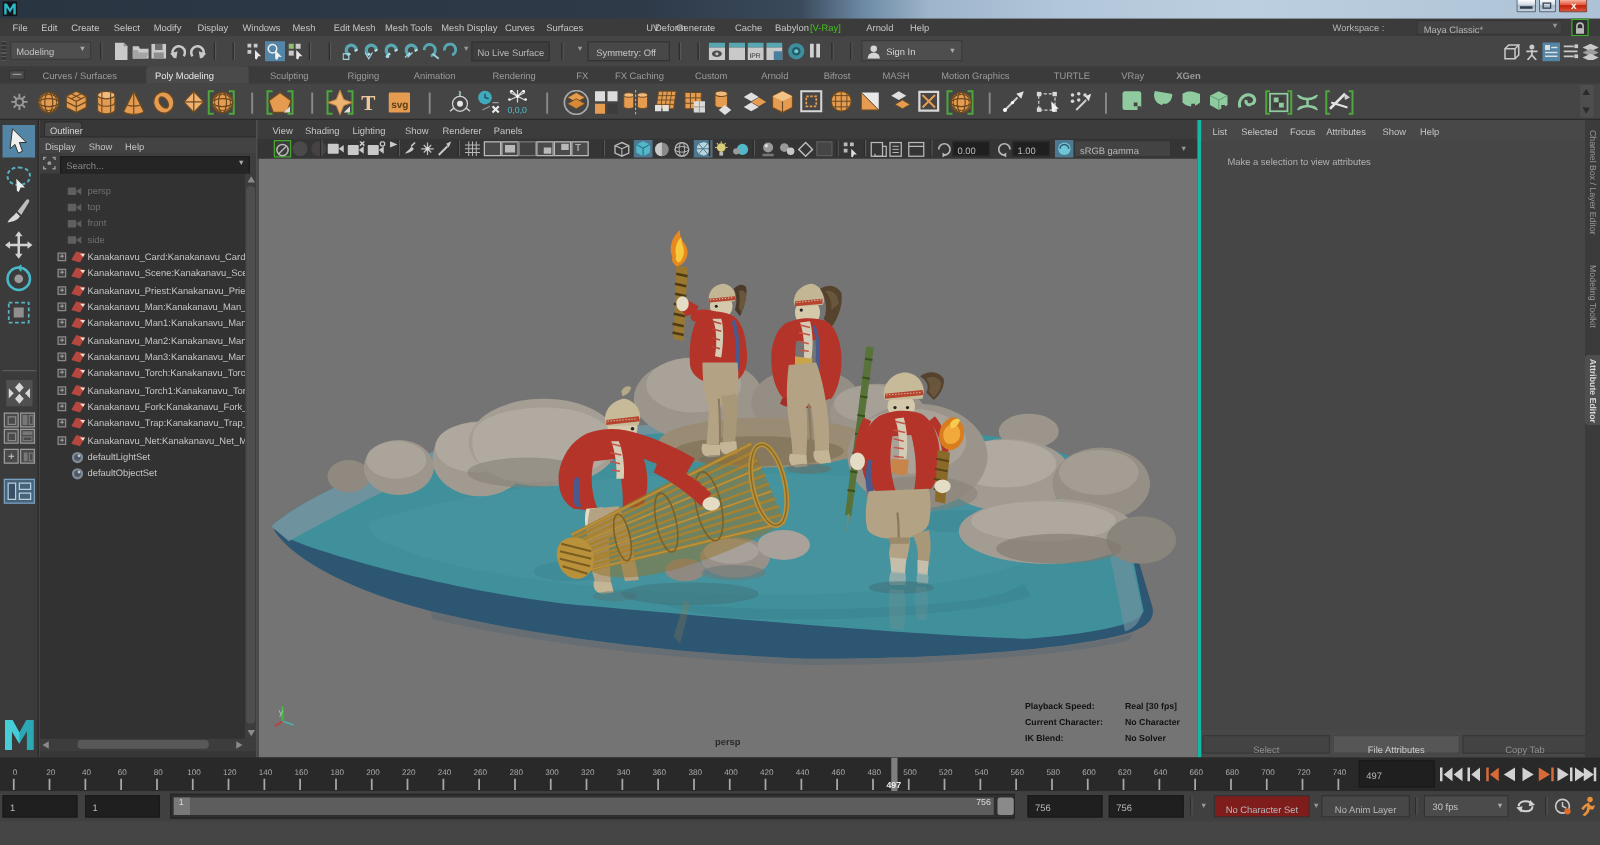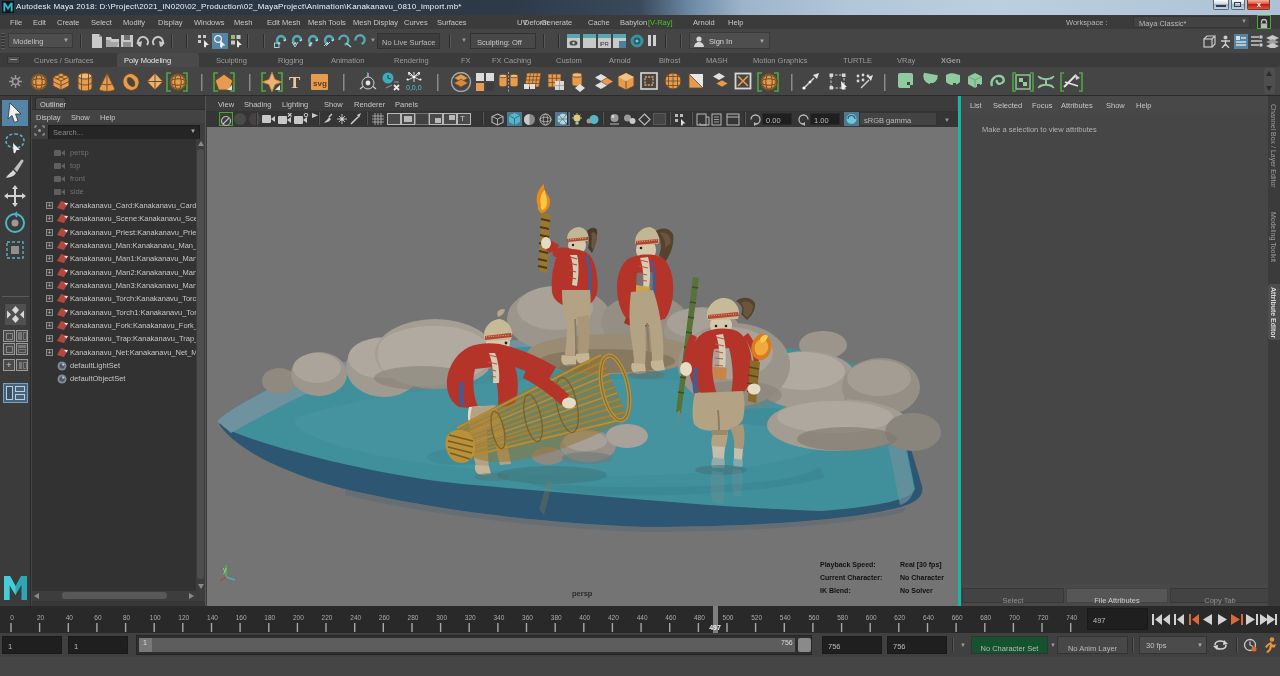--- a/index.html
+++ b/index.html
@@ -14,21 +14,20 @@
 </head>
 <body>
 <div id="stage">
 
   <div class="abs" id="titlebar" style="left:0;top:0;width:1280px;height:15px;
     background:linear-gradient(90deg,#2a3542 0%, #2e3a48 40%, #3a4a5c 50%, #6d8aa5 54%, #9db4ca 58%, #b2c6da 66%, #bccfe0 78%, #adc2d6 100%);">
     <svg class="abs" style="left:2px;top:1px" width="12" height="12" viewBox="0 0 13 13">
       <rect width="13" height="13" fill="#111418"></rect>
       <path d="M1.5 11.5 L1.5 2 L3.8 2 L6.5 6.5 L9.2 2 L11.5 2 L11.5 11.5 L9.4 11.5 L9.4 5.5 L6.5 10 L3.6 5.5 L3.6 11.5 Z" fill="#2fb8c6"></path>
     </svg>
-    <span class="abs" style="left:16px;top:2px;font-size:8px;color:#eef2f6;white-space:nowrap;letter-spacing:0.2px;">Autodesk Maya 2018: D:\Project\2021_IN020\02_Production\02_MayaProject\Animation\Kanakanavu_0810_import.mb*</span>
     <div class="abs" style="left:1213px;top:0;width:16px;height:10px;background:linear-gradient(#fdfdfd,#cfd8e2 45%,#a8b6c4 50%,#c6d2dd);border:1px solid #5a6b7d;border-top:none;border-radius:0 0 2px 2px;"></div>
     <div class="abs" style="left:1216px;top:5px;width:10px;height:2px;background:#2e3e50;"></div>
     <div class="abs" style="left:1231px;top:0;width:14px;height:10px;background:linear-gradient(#fdfdfd,#cfd8e2 45%,#a8b6c4 50%,#c6d2dd);border:1px solid #5a6b7d;border-top:none;border-radius:0 0 2px 2px;"></div>
     <div class="abs" style="left:1234px;top:2px;width:7px;height:5px;border:1.5px solid #2e3e50;"></div>
     <div class="abs" style="left:1247px;top:0;width:23px;height:10px;background:linear-gradient(#f7b3a0,#e25037 45%,#c21f08 50%,#d9573f);border:1px solid #7d3a2a;border-top:none;border-radius:0 0 2px 2px;"></div>
     <div class="abs" style="left:1254px;top:1px;width:10px;height:8px;color:#fff;font-size:8px;font-weight:bold;line-height:8px;text-align:center;">x</div>
   </div>
 
   <div class="abs" id="menubar" style="left:0;top:15px;width:1280px;height:14px;background:#3b3b3b;">
     <span class="abs t" style="left:10px;top:3px;">File</span>
@@ -145,21 +144,21 @@
     <svg class="abs" style="left:353px;top:5px" width="15" height="14" viewBox="0 0 15 14">
         <path d="M3 9 A4.5 4.5 0 1 1 10 9" stroke="#57a7b3" stroke-width="2.4" fill="none" transform="rotate(30 7.5 7)"></path>
       </svg>
     <span class="abs" style="left:370px;top:8px;color:#999;font-size:6px;">▼</span>
     <div class="abs" style="left:377px;top:4px;width:63px;height:16px;background:#3d3d3d;border:1px solid #333;">
       <span style="position:absolute;left:4px;top:4px;font-size:7.5px;color:#b9b9b9;">No Live Surface</span>
     </div>
     <div class="sep" style="left:449px;top:5px;"></div>
     <span class="abs" style="left:461px;top:8px;color:#999;font-size:6px;">▼</span>
     <div class="abs" style="left:470px;top:4px;width:66px;height:16px;background:#484848;border:1px solid #333;">
-      <span style="position:absolute;left:6px;top:4px;font-size:7.5px;color:#c6c6c6;">Sculpting: Off</span>
+      <span style="position:absolute;left:6px;top:4px;font-size:7.5px;color:#c6c6c6;">Symmetry: Off</span>
     </div>
     <div class="sep" style="left:543px;top:5px;"></div>
     <div class="sep" style="left:558px;top:5px;"></div>
 
     <svg class="abs" style="left:567px;top:5px" width="13" height="14" viewBox="0 0 13 14">
         <rect x="0" y="0" width="13" height="4" fill="#57a7b3"></rect>
         <rect x="0" y="4" width="13" height="10" fill="#c9c9c9"></rect>
         <ellipse cx="6.5" cy="9" rx="4" ry="2.6" fill="#4e4e4e"></ellipse>
         <circle cx="6.5" cy="9" r="1.2" fill="#c9c9c9"></circle>
       </svg>
@@ -1233,21 +1232,21 @@
       <div style="position:absolute;left:661px;top:2px;width:13px;height:14px;background:#8a8a8a;border-radius:2px;"></div>
     </div>
     <div class="dfield" style="left:822px;top:3px;width:60px;height:18px;border:1px solid #1a1a1a;">
         <span style="position:absolute;left:5px;top:5px;">756</span>
       </div>
     <div class="dfield" style="left:887px;top:3px;width:60px;height:18px;border:1px solid #1a1a1a;">
         <span style="position:absolute;left:5px;top:5px;">756</span>
       </div>
     <div class="sep" style="left:952px;top:5px;"></div>
     <span class="abs" style="left:960px;top:9px;color:#999;font-size:6px;">▼</span>
-    <div class="abs" style="left:971px;top:3px;width:77px;height:18px;background:#14532d;border:1px solid #333;text-align:center;"><span style="font-size:7.5px;color:#b9b9b9;line-height:17px;">No Character Set</span></div>
+    <div class="abs" style="left:971px;top:3px;width:77px;height:18px;background:#7f1d1d;border:1px solid #333;text-align:center;"><span style="font-size:7.5px;color:#b9b9b9;line-height:17px;">No Character Set</span></div>
     <span class="abs" style="left:1050px;top:9px;color:#999;font-size:6px;">▼</span>
     <div class="abs" style="left:1057px;top:3px;width:71px;height:18px;background:#474747;border:1px solid #333;text-align:center;"><span style="font-size:7.5px;color:#b9b9b9;line-height:17px;">No Anim Layer</span></div>
     <div class="sep" style="left:1132px;top:5px;"></div>
     <div class="abs" style="left:1139px;top:3px;width:68px;height:18px;background:#4b4b4b;border:1px solid #333;">
       <span style="position:absolute;left:6px;top:4px;font-size:7.5px;color:#c3c3c3;">30 fps</span>
       <span style="position:absolute;right:3px;top:5px;color:#aaa;font-size:6px;">▼</span>
     </div>
     <svg class="abs" style="left:1212px;top:6px" width="17" height="12" viewBox="0 0 17 12">
         <path d="M3 6 C3 3 6 2 8.5 2 C11 2 13 3 13.5 5 M14 6 C14 9 11 10 8.5 10 C6 10 4 9 3.5 7" fill="none" stroke="#d2d2d2" stroke-width="1.6"></path>
         <path d="M12 1 L16 5 L11 6 Z" fill="#d2d2d2"></path>

